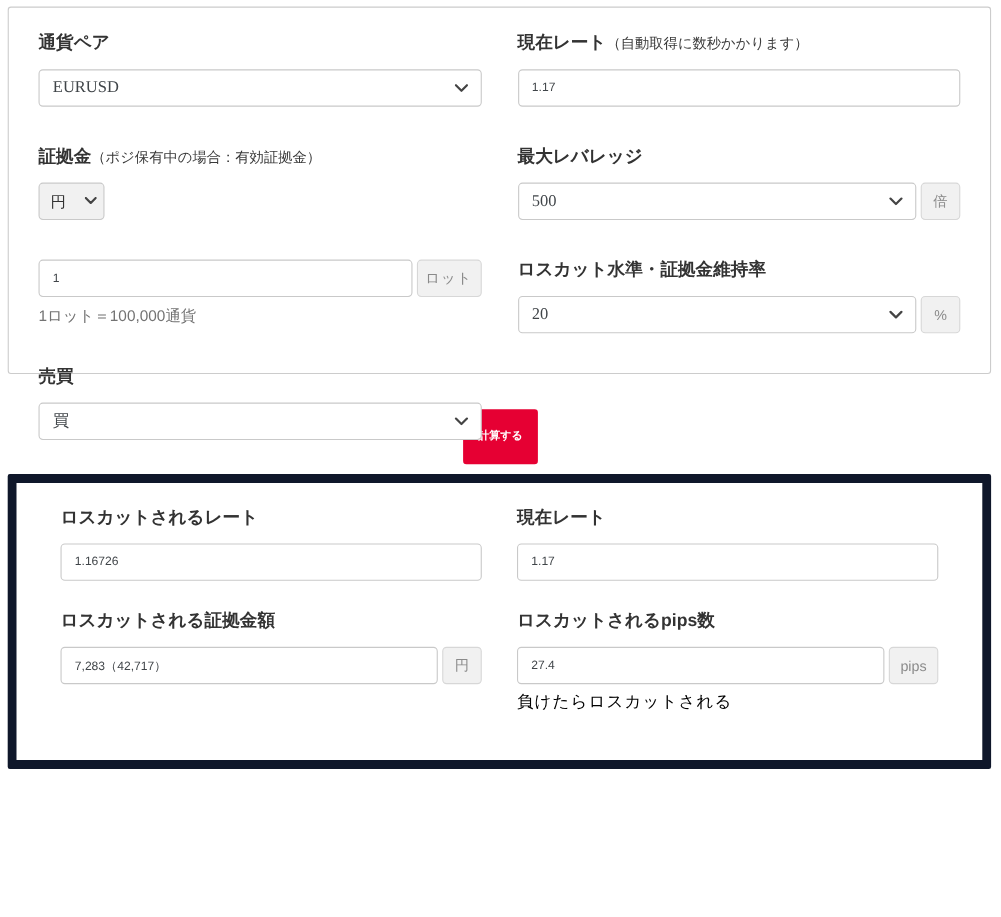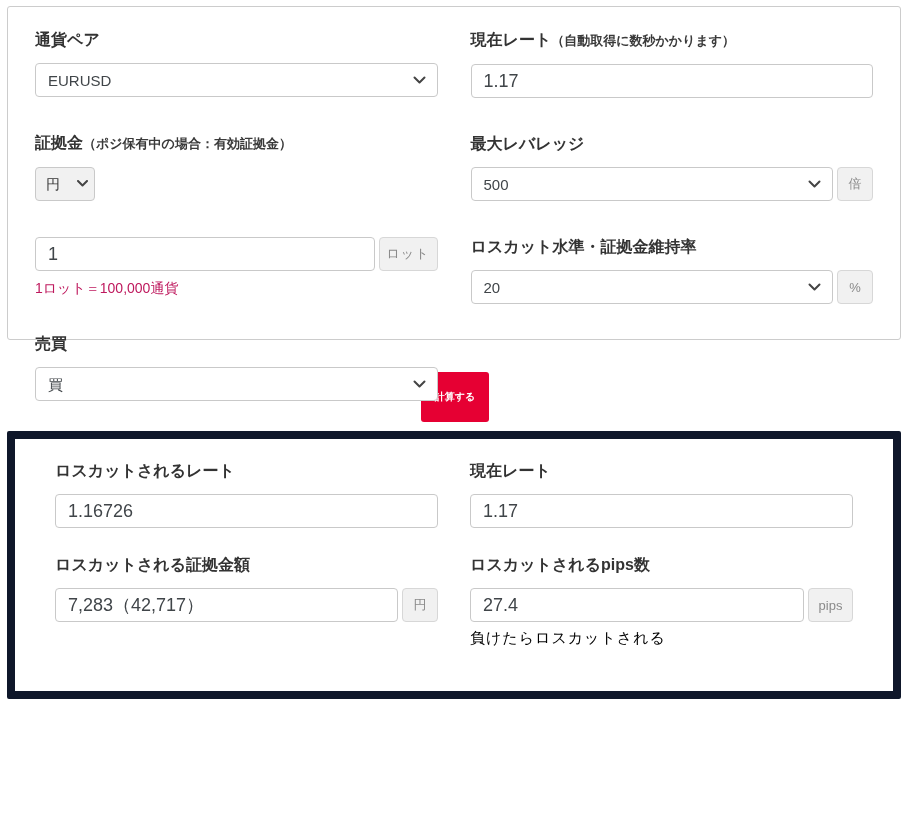--- a/index.html
+++ b/index.html
@@ -27,57 +27,57 @@
   .field{ margin-bottom:36px; }
   .field-label{
     font-size:16px;
     font-weight:700;
     color:#333333;
     margin-bottom:13px;
     line-height:20px;
   }
   .field-note{
     font-size:13px;
-    font-weight:700;
+    font-weight:400;
     color:#3a3a3a;
   }
   .control-row{
     display:flex;
     gap:4px;
     align-items:stretch;
   }
   .text-input{
     box-sizing:border-box;
     flex:1 1 auto;
     width:100%;
     height:34px;
     border:1px solid #c9c9c9;
     border-radius:4px;
     padding:0 12px;
-    font-size:18px;
+    font-size:11px;
     color:#404549;
     font-family:inherit;
     background:#ffffff;
     outline:none;
   }
   .select-wrap{
     position:relative;
     flex:1 1 auto;
     width:100%;
     height:34px;
   }
   .select-wrap select{
     box-sizing:border-box;
     width:100%; height:34px;
     border:1px solid #c9c9c9;
     border-radius:4px;
     padding:0 34px 0 12px;
     font-size:15px;
     color:#404549;
-    font-family:Liberation Sans, sans-serif;
+    font-family:Liberation Serif, serif;
     background:#ffffff;
     appearance:none;
     -webkit-appearance:none;
     outline:none;
   }
   .select-wrap .chev{
     position:absolute;
     right:12px; top:13px;
     pointer-events:none;
   }
@@ -117,21 +117,21 @@
     outline:none;
   }
   .unit-select .chev{
     position:absolute;
     right:7px; top:13px;
     pointer-events:none;
   }
   .helper{
     margin-top:9px;
     font-size:14px;
-    color:#be185d;
+    color:#737373;
   }
   .btn-row{
     text-align:center;
     margin-top:32px;
     height:30px;
   }
   .calc-btn{
     display:inline-block;
     background:#e60033;
     color:#ffffff;

